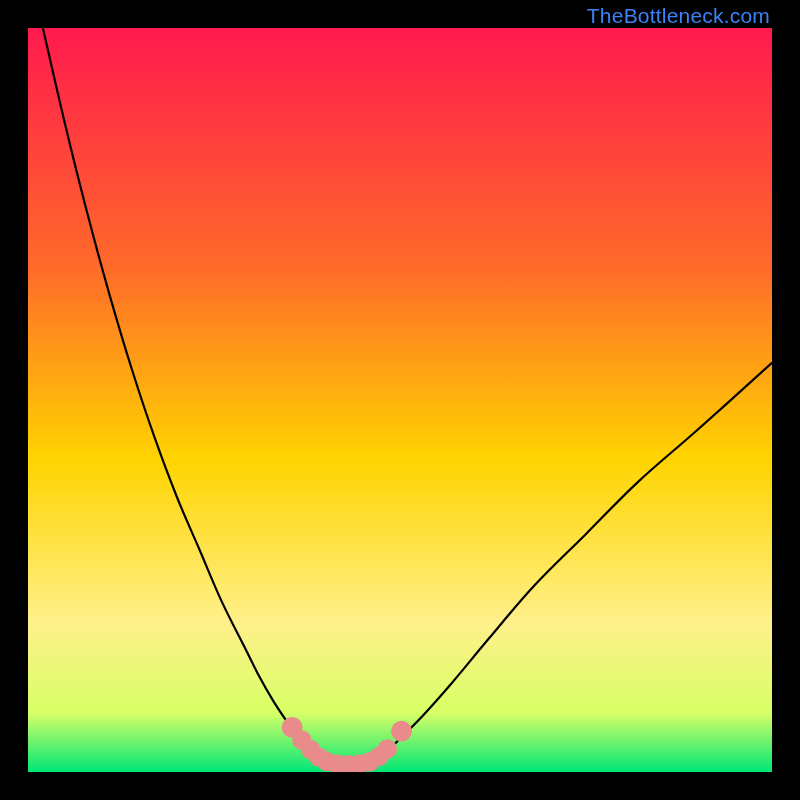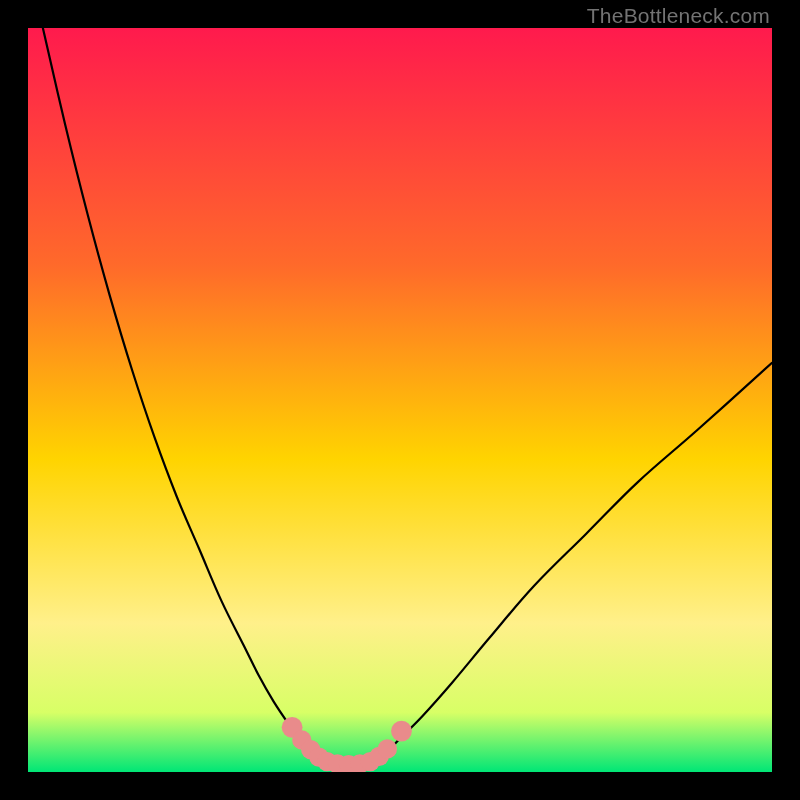--- a/index.html
+++ b/index.html
@@ -25,21 +25,21 @@
   .curve-svg {
     position: absolute;
     inset: 0;
   }
   .watermark {
     position: absolute;
     top: 4px;
     right: 30px;
     font-family: Arial, Helvetica, sans-serif;
     font-size: 21px;
-    color: #737373;
+    color: #3b82f6;
     letter-spacing: 0.2px;
   }
 </style>
 </head>
 <body>
 
 <div class="frame">
   <div class="plot-area">
     <svg class="gradient-bg" viewBox="0 0 744 744" preserveAspectRatio="none">
       <defs>

